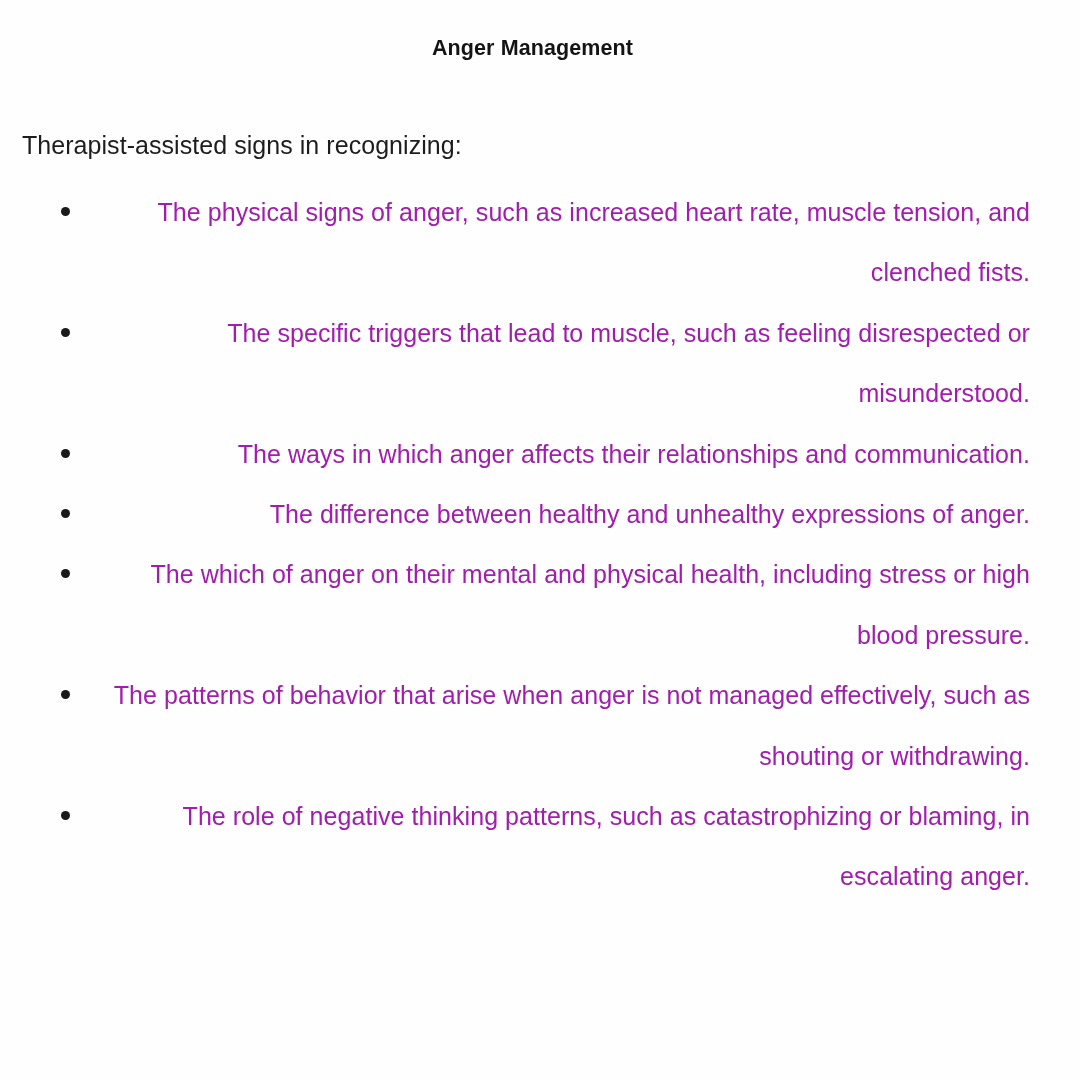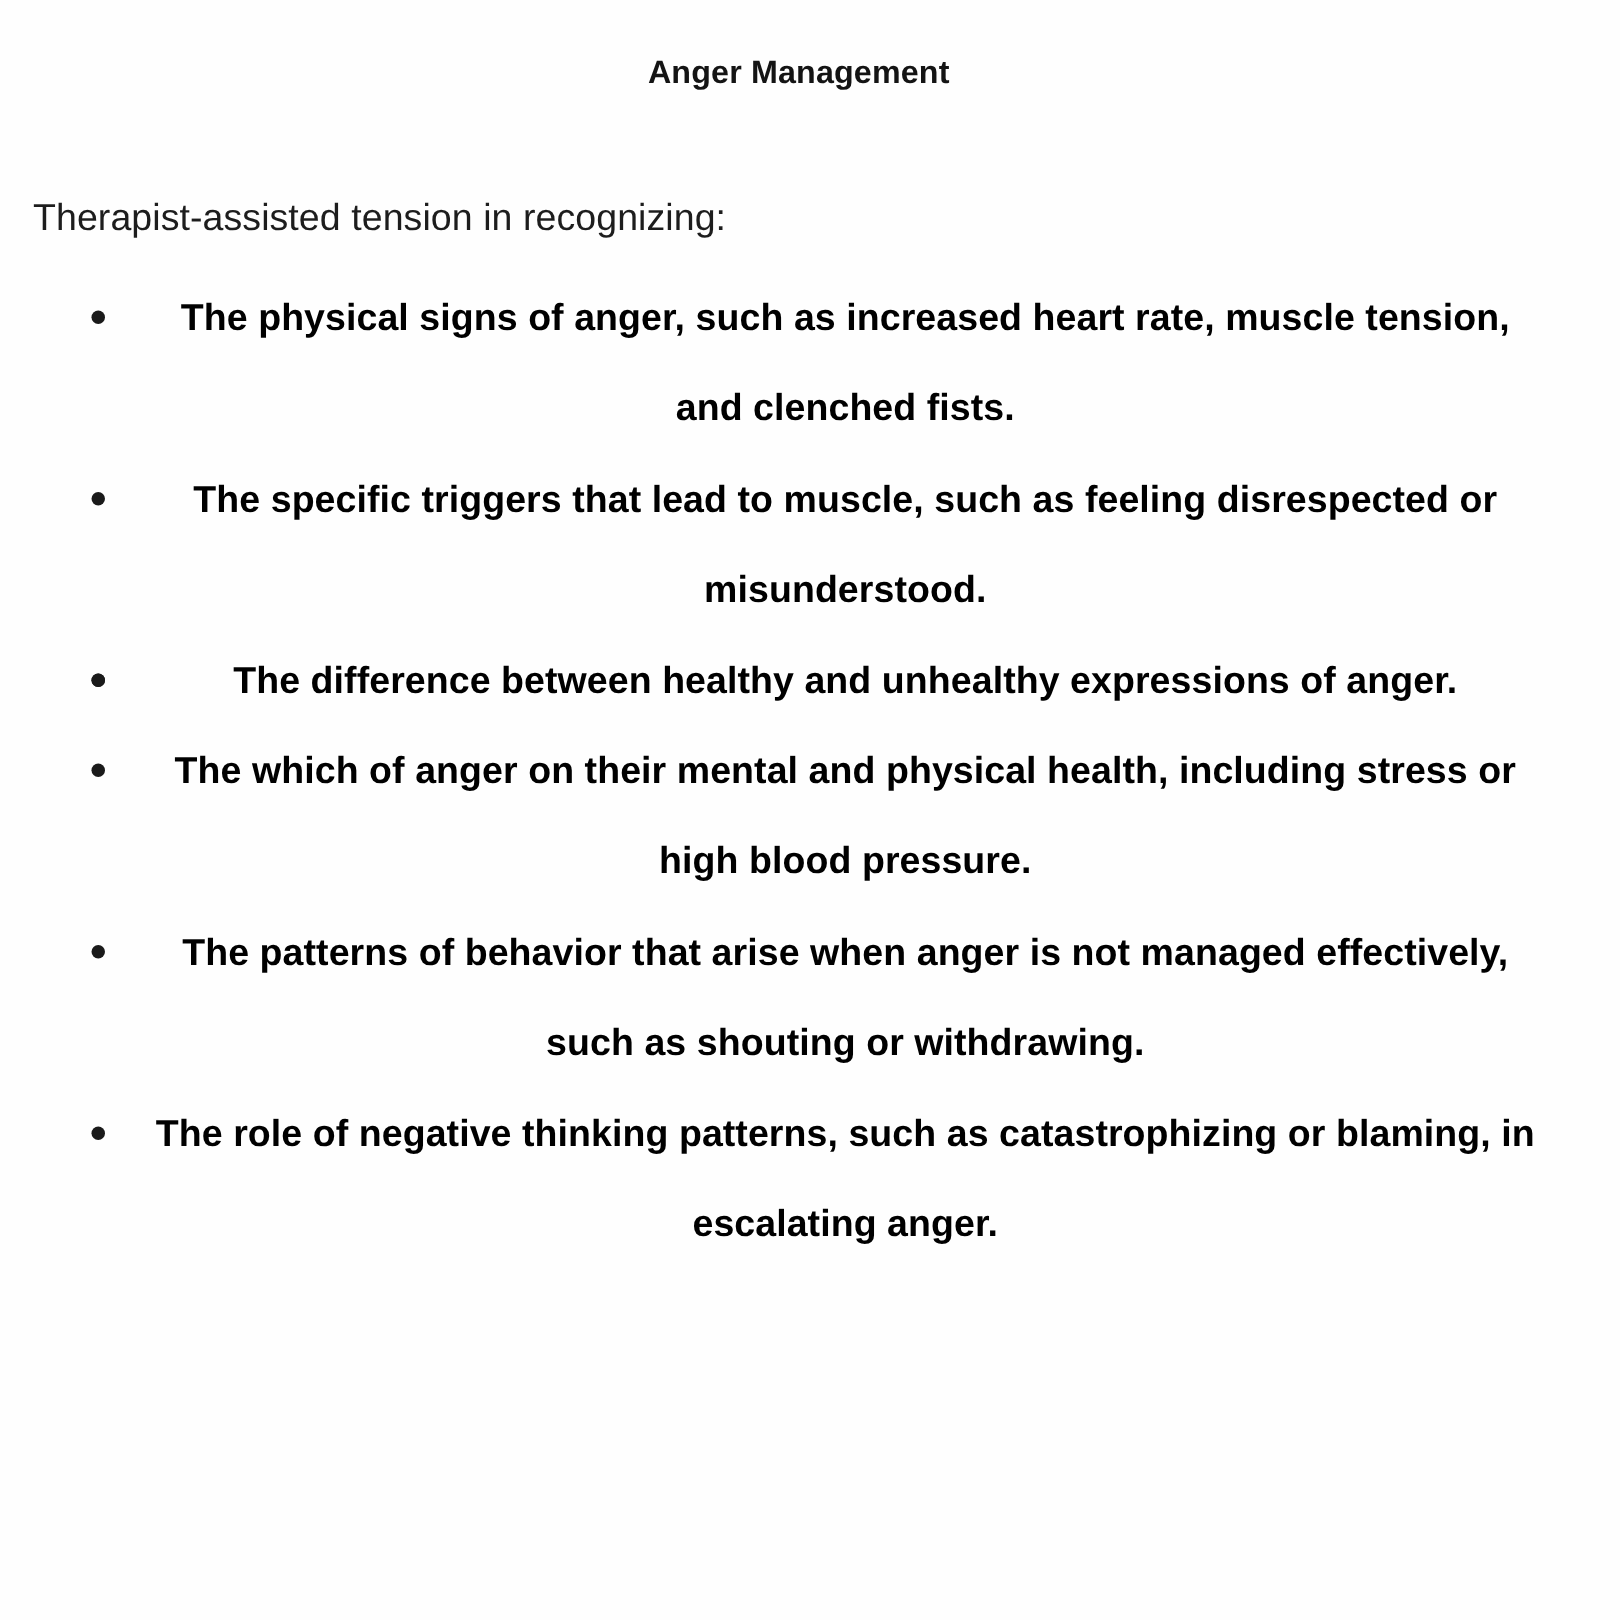--- a/index.html
+++ b/index.html
@@ -61,23 +61,22 @@
     list-style: none;
   }
 
   .bullet-item {
     position: relative;
     margin: 0;
     padding: 0 50px 0 97px;
     font-size: 25px;
     line-height: 60.4px;
     letter-spacing: 0.05px;
-    color: #000000;
-    text-align: center;
-    font-weight: bold;
+    color: #a21caf;
+    text-align: right;
   }
 
   .bullet-marker {
     position: absolute;
     left: 61px;
     top: 25px;
     width: 9px;
     height: 9px;
     border-radius: 50%;
     background: #1a1a1a;
@@ -87,36 +86,37 @@
     display: block;
   }
 </style>
 </head>
 <body>
 
 <div class="page">
 
   <h1 class="doc-title">Anger Management</h1>
 
-  <p class="intro">Therapist-assisted tension in recognizing:</p>
+  <p class="intro">Therapist-assisted signs in recognizing:</p>
 
   <ul class="bullet-list">
 
     <li class="bullet-item">
       <span class="bullet-marker"></span>
       <span class="bullet-text">The physical signs of anger, such as increased heart rate, muscle tension, and clenched fists.</span>
     </li>
 
     <li class="bullet-item">
       <span class="bullet-marker"></span>
       <span class="bullet-text">The specific triggers that lead to muscle, such as feeling disrespected or misunderstood.</span>
     </li>
 
     <li class="bullet-item">
       <span class="bullet-marker"></span>
+      <span class="bullet-text">The ways in which anger affects their relationships and communication.</span>
     </li>
 
 
     <li class="bullet-item">
       <span class="bullet-marker"></span>
       <span class="bullet-text">The difference between healthy and unhealthy expressions of anger.</span>
     </li>
 
     <li class="bullet-item">
       <span class="bullet-marker"></span>

